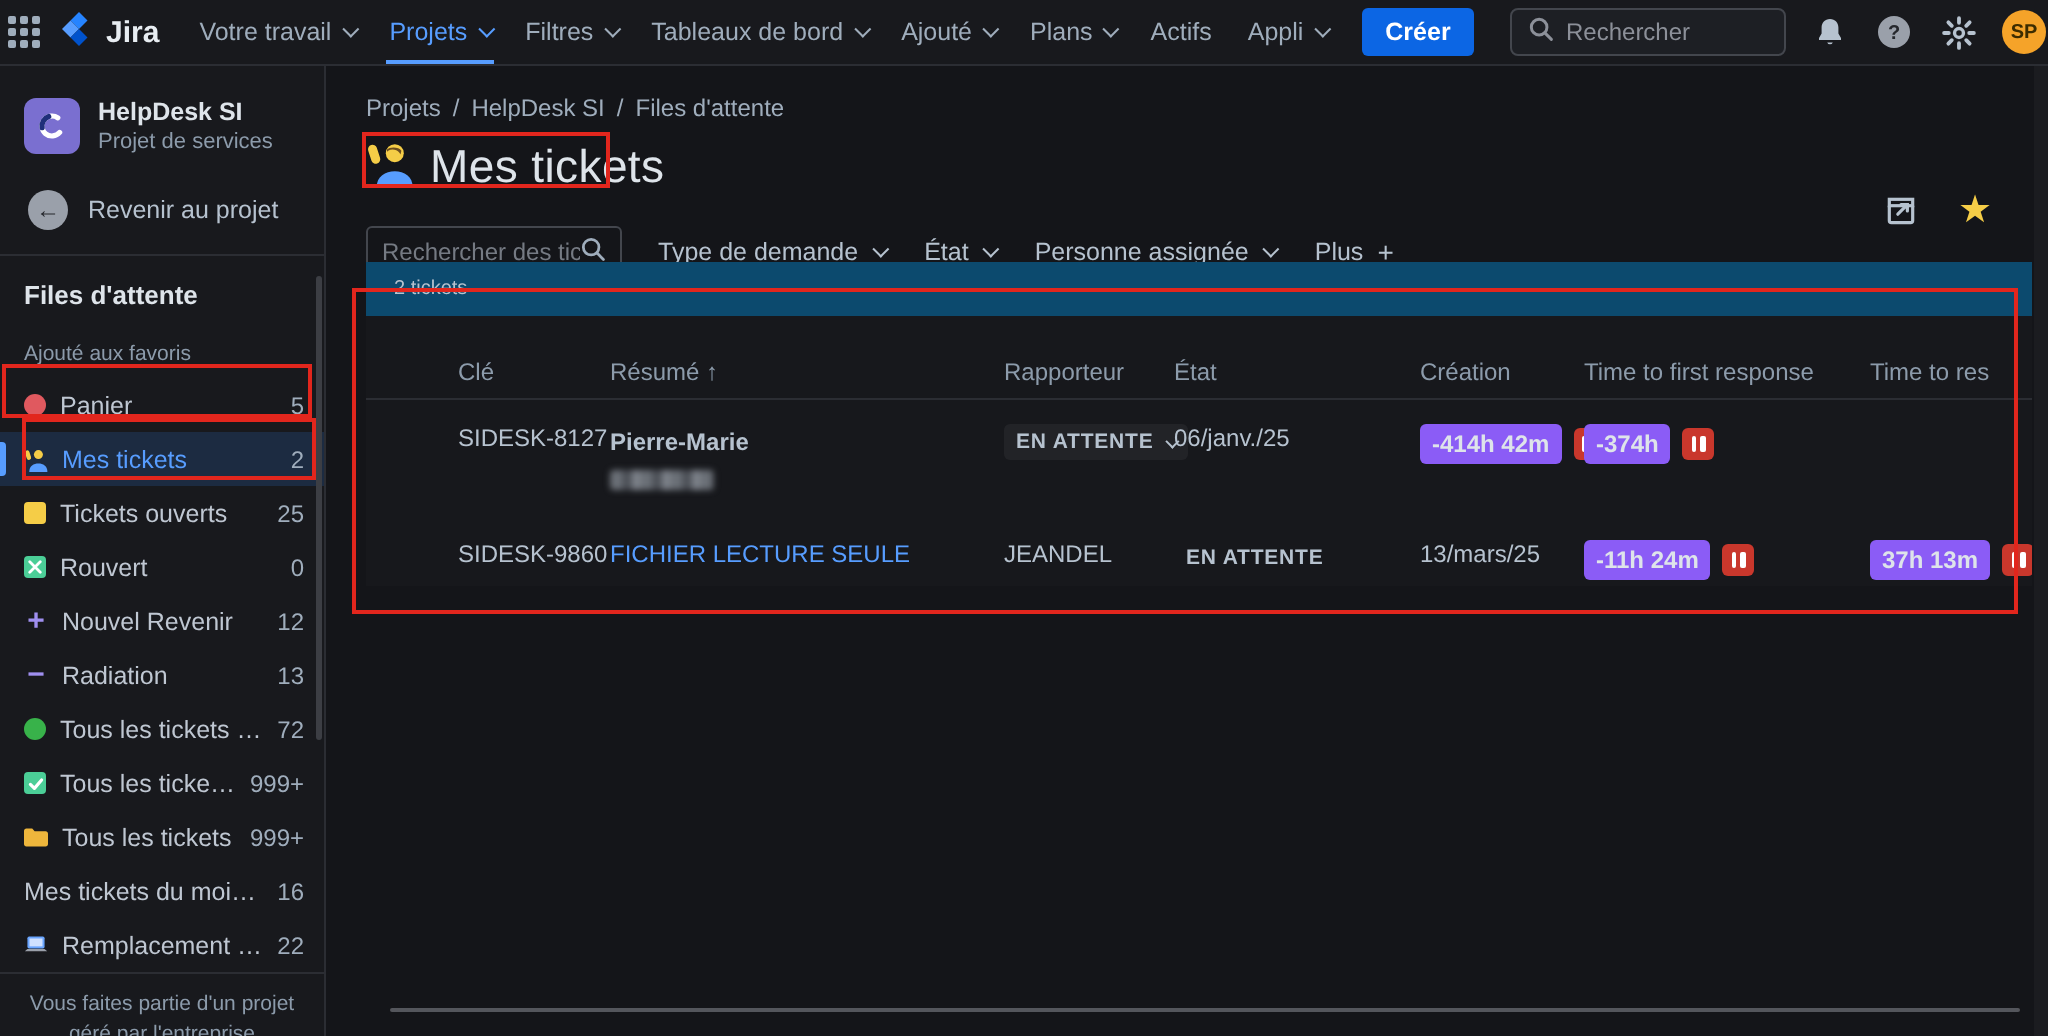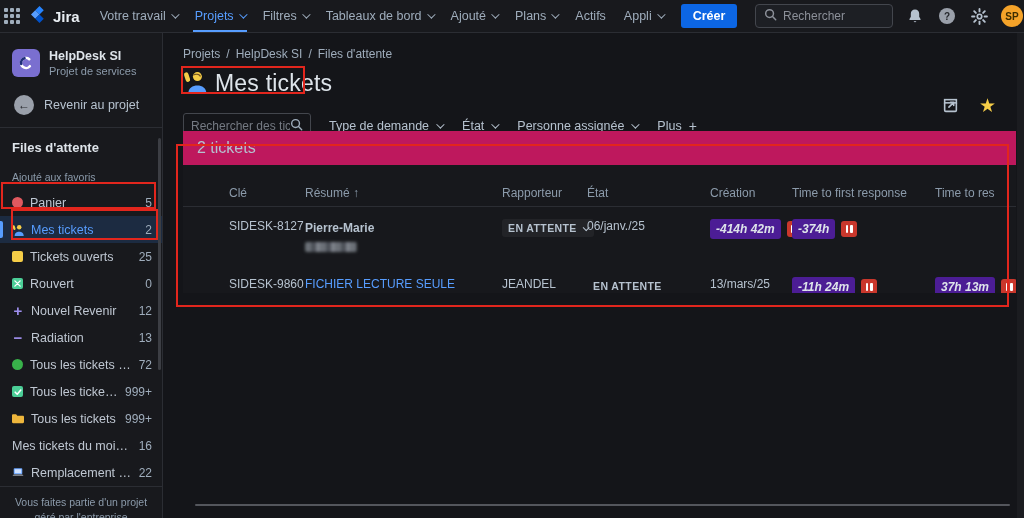--- a/index.html
+++ b/index.html
@@ -71,39 +71,39 @@
   
   .filter-row { display:flex; align-items:center; gap:16px; margin-top:16px; }
   .q-search { display:flex; align-items:center; width:128px; height:26px; border:1px solid #43464d; border-radius:3px; padding:0 7px; background:transparent; }
   .q-search input { background:transparent; border:none; outline:none; width:100%; color:#c7d1db; font-size:12px; font-family:"Liberation Sans", sans-serif; }
   .q-search input::placeholder { color:#757a83; }
   .drop { display:flex; align-items:center; gap:7px; color:#b6c2cf; font-size:12.5px; cursor:pointer; padding:4px 2px; white-space:nowrap; }
   .drop .chev { width:6px; height:6px; border-right:1.5px solid #b6c2cf; border-bottom:1.5px solid #b6c2cf; transform:rotate(45deg) translateY(-2px); }
   .drop .plus { font-size:14px; color:#b6c2cf; }
   
   .panel { position:absolute; left:183px; top:131px; width:833px; height:162px; background:#17181c; overflow:hidden; }
-  .count-strip { background:#be185d; padding:8px 14px; font-size:16px; color:#b6c2cf; }
+  .count-strip { background:#0c4a6e; padding:8px 14px; font-size:10px; color:#b6c2cf; }
   .tbl { margin-top:14px; }
   .tr { display:grid; grid-template-columns:34px 76px 197px 85px 123px 82px 143px 120px; align-items:start; padding-left:12px; }
   .tr.head { align-items:center; height:28px; border-bottom:1px solid #2b2d33; }
   .tr.head .th { font-size:12px; color:#8c9bab; white-space:nowrap; }
   .checkbox { width:12px; height:12px; background:#c9ced6; border-radius:2px; cursor:pointer; margin-top:2px; }
   .tr.head .checkbox { margin-top:0; }
   .td { font-size:12px; color:#b6c2cf; padding-top:12px; white-space:nowrap; }
   .tr.head .th { padding-top:0; }
   .row1 { height:58px; }
   .link { color:#579dff; cursor:pointer; text-decoration:none; }
   .redact { display:inline-block; vertical-align:middle; border-radius:2px; filter:blur(1.6px); background:repeating-linear-gradient(90deg,#3c6da3 0 6px,#2a4f7c 6px 11px,#47melon 0); }
   .redact.blue { background:repeating-linear-gradient(90deg,#3c6da3 0 7px,#274b77 7px 12px,#4d83bd 12px 17px); }
   .redact.gray { background:repeating-linear-gradient(90deg,#6b7077 0 6px,#4d5158 6px 11px,#7d828a 11px 15px); }
   .status { display:inline-flex; align-items:center; gap:6px; font-size:10.5px; font-weight:bold; letter-spacing:.4px; color:#b6c2cf; background:rgba(255,255,255,.05); padding:3px 6px; border-radius:3px; cursor:pointer; }
   .status.plain { background:transparent; cursor:default; }
   .status .chev { width:5px; height:5px; border-right:1.5px solid #b6c2cf; border-bottom:1.5px solid #b6c2cf; transform:rotate(45deg) translateY(-1px); }
   .timecell { display:flex; align-items:center; gap:6px; }
-  .timechip { background:#4c1d95; border-radius:3px; padding:3px 6px; font-size:12px; font-weight:bold; color:#dee4ea; white-space:nowrap;font-style:italic; }
+  .timechip { background:#8b5cf6; border-radius:3px; padding:3px 6px; font-size:12px; font-weight:bold; color:#dee4ea; white-space:nowrap; }
   .pause { width:16px; height:16px; background:#c9372c; border-radius:3px; display:flex; align-items:center; justify-content:center; gap:2px; flex:none; cursor:pointer; }
   .pause i { width:2.5px; height:8px; background:#fff; border-radius:1px; }
   
   .ann { position:absolute; border:2px solid #e2261d; pointer-events:none; z-index:20; }
   #ann-panier   { left:1px;   top:182px; width:155px; height:27px; }
   #ann-mestickets{ left:11px; top:209px; width:147px; height:31px; }
   #ann-title    { left:181px; top:66px;  width:124px; height:28px; }
   #ann-table    { left:176px; top:144px; width:833px; height:163px; }
   .hscroll { position:absolute; left:195px; top:504px; width:815px; height:2px; background:#54565c; border-radius:2px; z-index:5; cursor:pointer; }
   .vscroll-track { position:absolute; right:0; top:33px; width:7px; height:485px; background:#1b1c20; z-index:4; }

